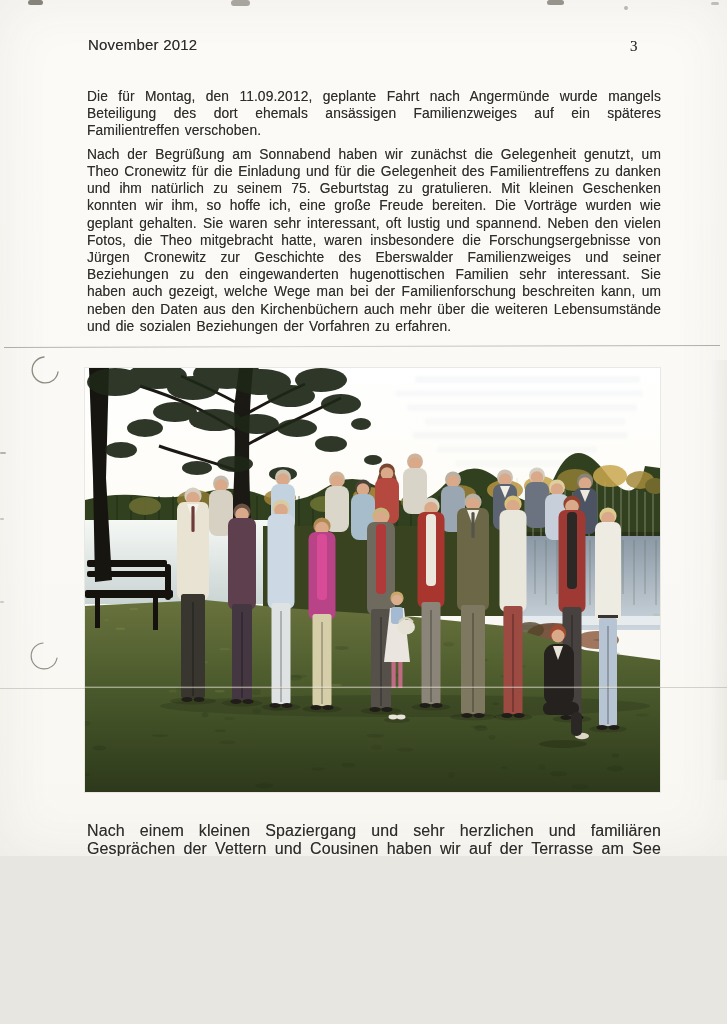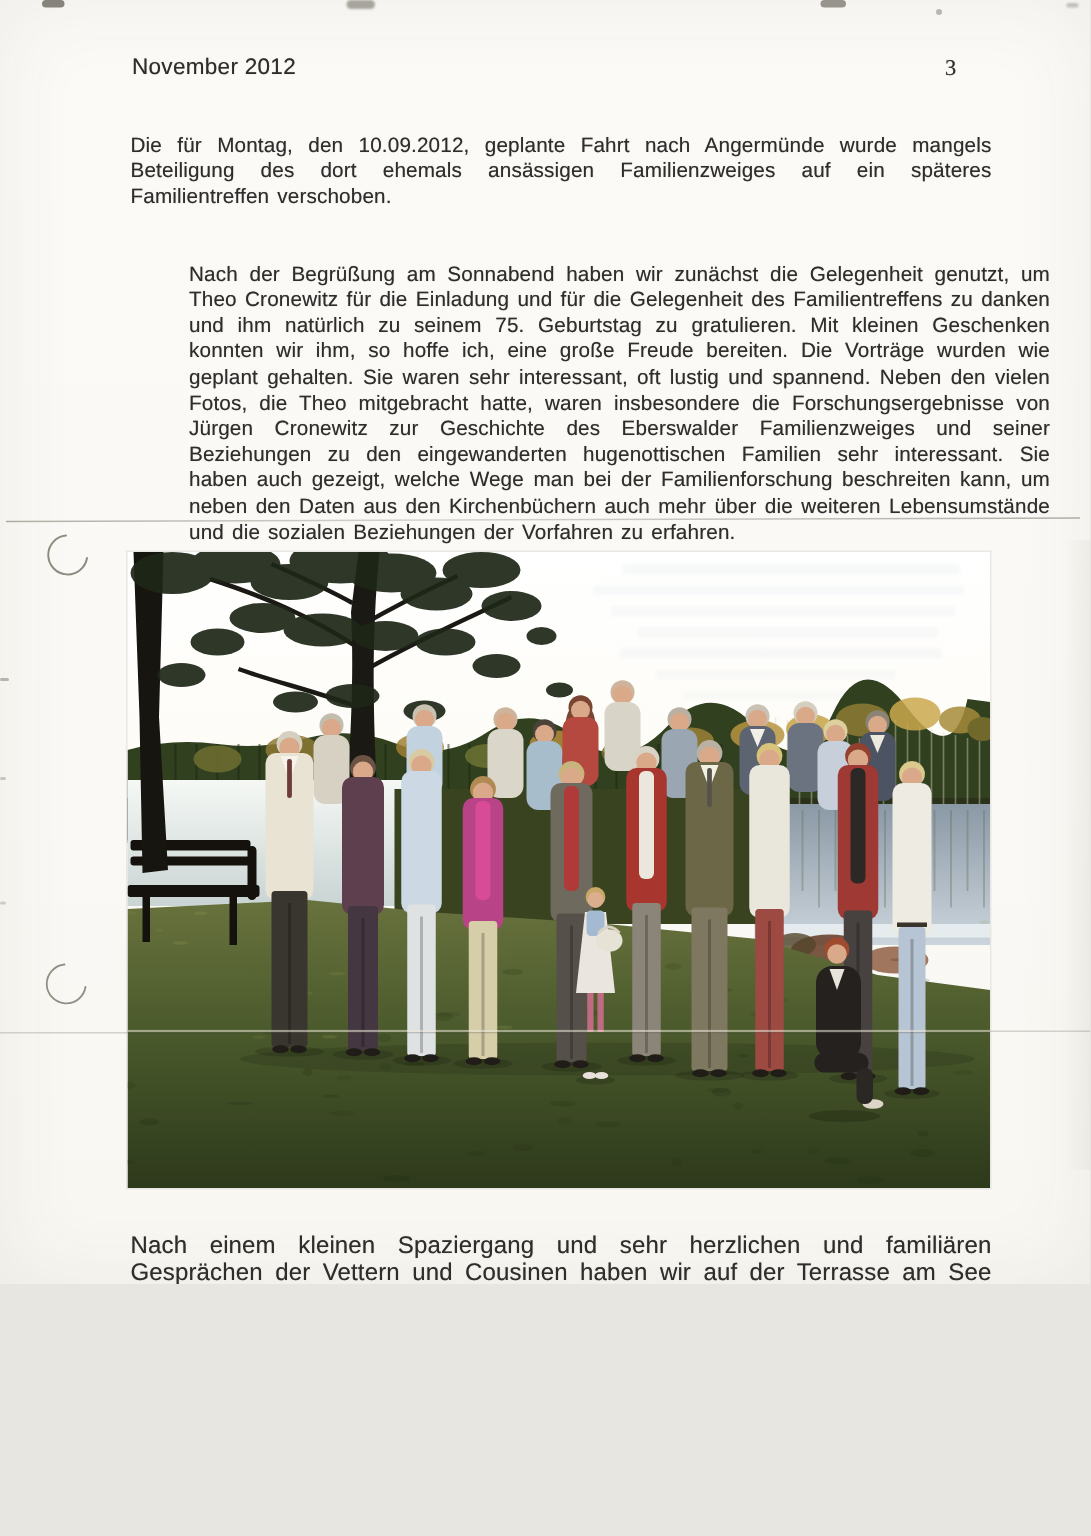--- a/index.html
+++ b/index.html
@@ -15,21 +15,21 @@
     text-shadow:0 0 .5px rgba(45,45,45,.55);}
   .hdr-pageno{position:absolute;left:630px;top:38px;font-size:15px;
     font-family:"Liberation Serif", serif;text-shadow:0 0 .5px rgba(45,45,45,.5);}
   .para{
     position:absolute;left:87px;width:574px;
     font-size:13.8px;line-height:17.2px;text-align:justify;
     word-spacing:1.4px;letter-spacing:.1px;
     text-shadow:0 0 .5px rgba(45,45,45,.5);
   }
   #p1{top:74px;}
-  #p2{top:160px;margin-left:39px;}
+  #p2{top:132px;}
   #p3{top:806px;font-size:16px;line-height:17.6px;word-spacing:.4px;}
   
   .photo{position:absolute;left:85px;top:368px;width:575px;height:424px;margin:0;
     outline:1px solid rgba(40,40,30,.08);}
   .photo svg{display:block;width:575px;height:424px;}
   
   .art{position:absolute;pointer-events:none;}
   .fold-upper{left:4px;top:346px;width:716px;height:1px;
     background:linear-gradient(90deg,rgba(105,100,88,.5),rgba(105,100,88,.25) 40%,rgba(105,100,88,.5));
     transform:rotate(-.18deg);}
@@ -79,21 +79,21 @@
   <div class="art bsm bs1"></div>
   <div class="art bsm bs2"></div>
   <div class="art bsm bs3"></div>
   <div class="art rstreak"></div>
 
   <header>
     <span class="hdr-date">November 2012</span>
     <span class="hdr-pageno">3</span>
   </header>
 
-  <p class="para" id="p1">Die für Montag, den 10.09.2012, geplante Fahrt nach Angermünde wurde mangels Beteiligung des dort ehemals ansässigen Familienzweiges auf ein späteres Familientreffen verschoben.</p>
+  <p class="para" id="p1">Die für Montag, den 11.09.2012, geplante Fahrt nach Angermünde wurde mangels Beteiligung des dort ehemals ansässigen Familienzweiges auf ein späteres Familientreffen verschoben.</p>
   <p class="para" id="p2">Nach der Begrüßung am Sonnabend haben wir zunächst die Gelegenheit genutzt, um Theo Cronewitz für die Einladung und für die Gelegenheit des Familientreffens zu danken und ihm natürlich zu seinem 75. Geburtstag zu gratulieren. Mit kleinen Geschenken konnten wir ihm, so hoffe ich, eine große Freude bereiten. Die Vorträge wurden wie geplant gehalten. Sie waren sehr interessant, oft lustig und spannend. Neben den vielen Fotos, die Theo mitgebracht hatte, waren insbesondere die Forschungsergebnisse von Jürgen Cronewitz zur Geschichte des Eberswalder Familienzweiges und seiner Beziehungen zu den eingewanderten hugenottischen Familien sehr interessant. Sie haben auch gezeigt, welche Wege man bei der Familienforschung beschreiten kann, um neben den Daten aus den Kirchenbüchern auch mehr über die weiteren Lebensumstände und die sozialen Beziehungen der Vorfahren zu erfahren.</p>
 
   <figure class="photo" aria-label="Gruppenbild der Familie auf einer Wiese am See">
     <svg viewBox="0 0 575 424">
       <defs>
         <linearGradient id="sky" x1="0" y1="0" x2="0" y2="1">
           <stop offset="0" stop-color="#ffffff"></stop>
             <stop offset=".7" stop-color="#fdfcf7"></stop>
             <stop offset="1" stop-color="#f3efe1"></stop>
         </linearGradient>

